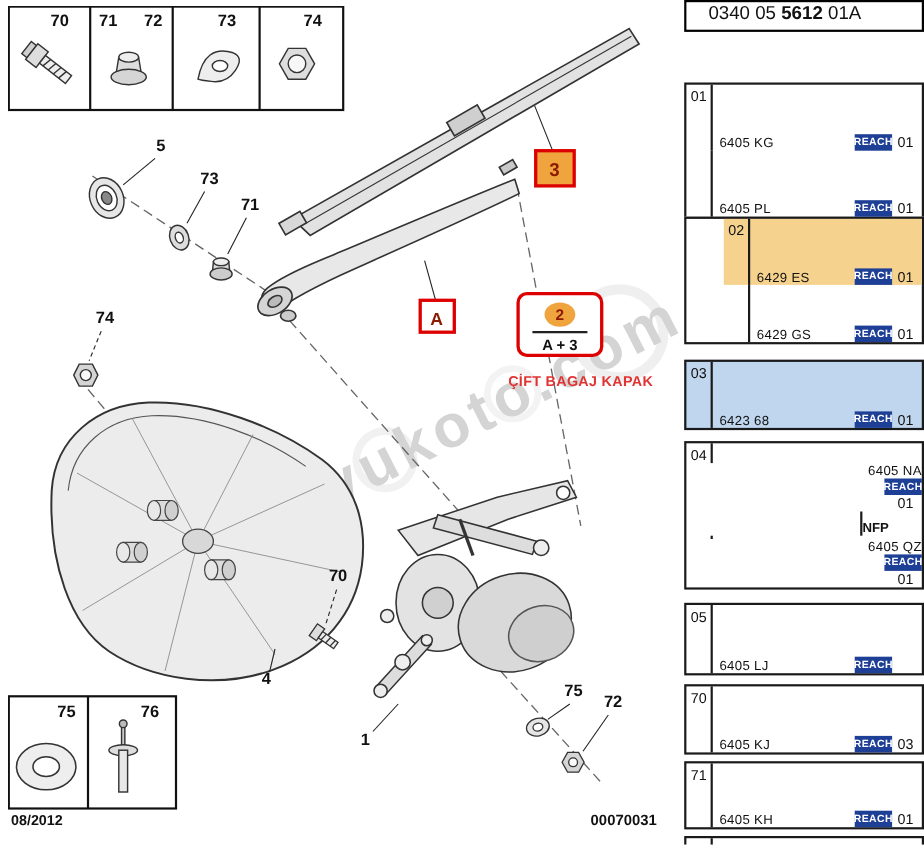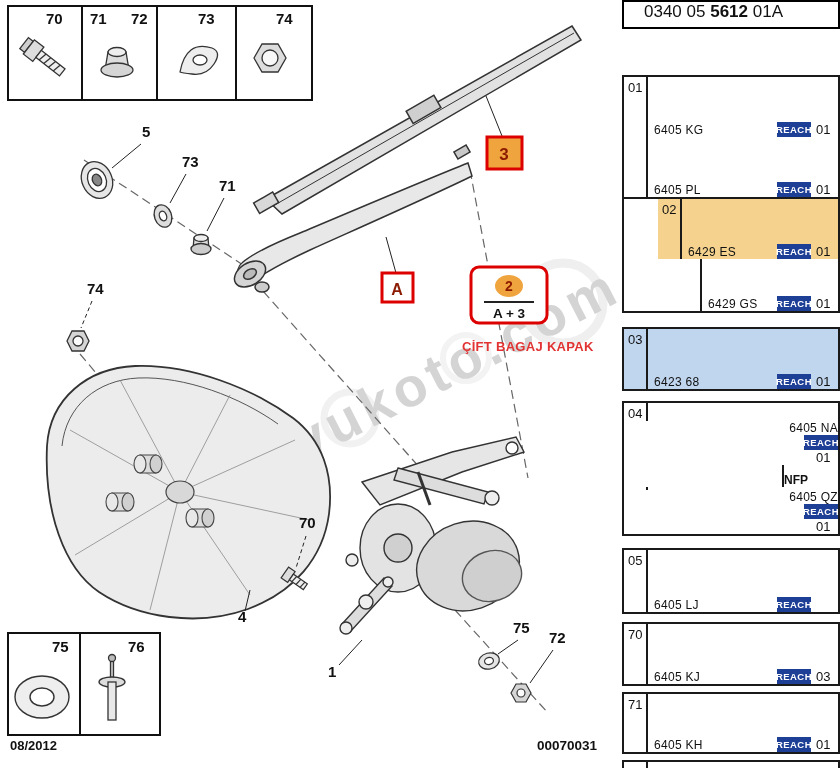--- a/index.html
+++ b/index.html
@@ -21,21 +21,21 @@
   .group { border:2px solid #1a1a1a; background:#fff; }
   .g1 { margin-top:-2px;padding-left:34px; }
   .g2 { margin-top:14px; }
   .g3 { margin-top:10px; }
   .g4 { margin-top:12px; }
   .g5 { margin-top:8px; }
   .g6 { margin-top:6px; }
   .g7 { margin-top:6px; }
 
   .prow { display:flex; align-items:flex-end; }
-  .h60 { min-height:60px; } .h52 { min-height:52px;margin-left:20px; } .h46 { min-height:46px;flex-direction:column; }
+  .h60 { min-height:60px; } .h52 { min-height:52px; } .h46 { min-height:46px;flex-direction:column; }
   .h22 { min-height:22px; } .h58 { min-height:58px; } .h62 { min-height:62px; }
 
   .refcell { width:24px; align-self:stretch; border-right:2px solid #1a1a1a;
              font-size:13px; color:#111; padding:3px 0 0 4px; flex:0 0 auto; }
   .part { font-size:12px; color:#111; margin-left:6px; flex:1; letter-spacing:.3px; }
   .reach { display:inline-flex; align-items:center; justify-content:center;
            background:#1e3f96; color:#fff; font-weight:bold; font-size:9.5px;
            width:34px; height:15px; letter-spacing:.4px; flex:0 0 auto; }
   .qty { width:27px; font-size:13px; color:#111; padding-left:5px; flex:0 0 auto; }
 

